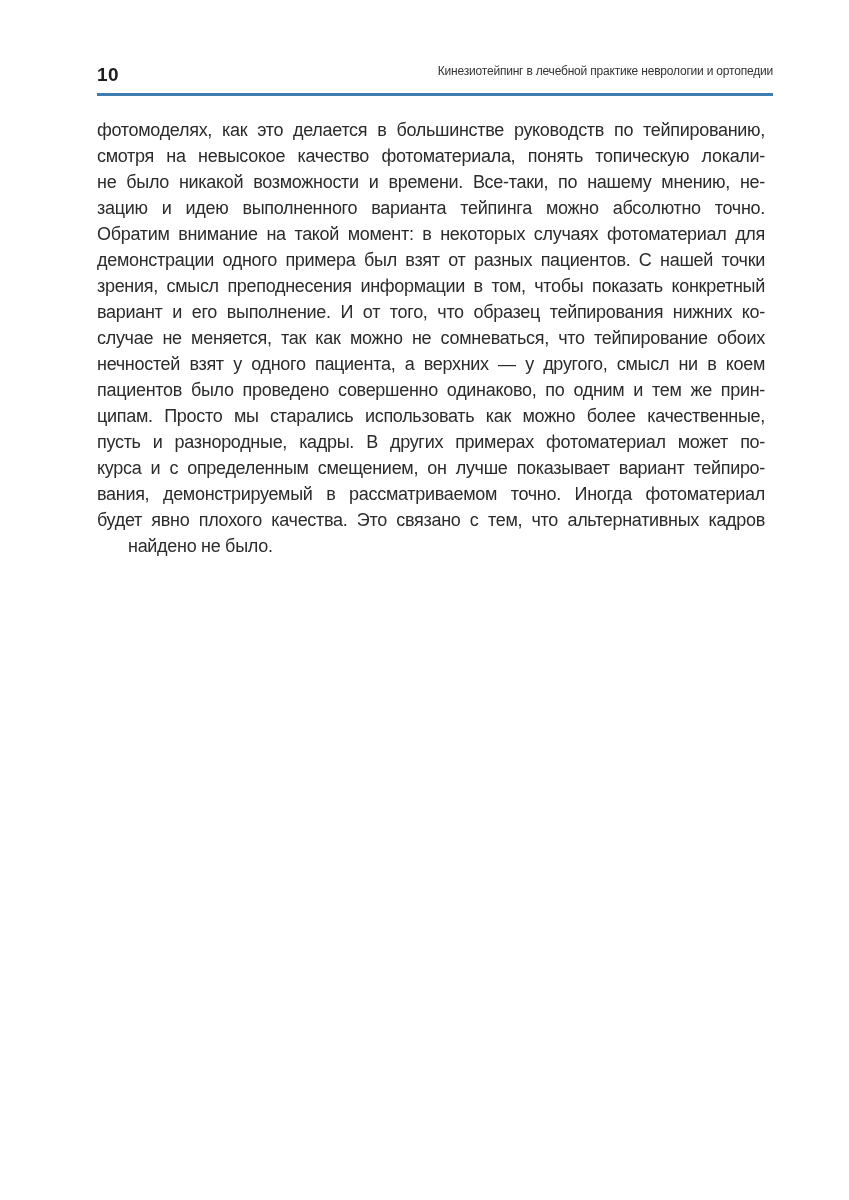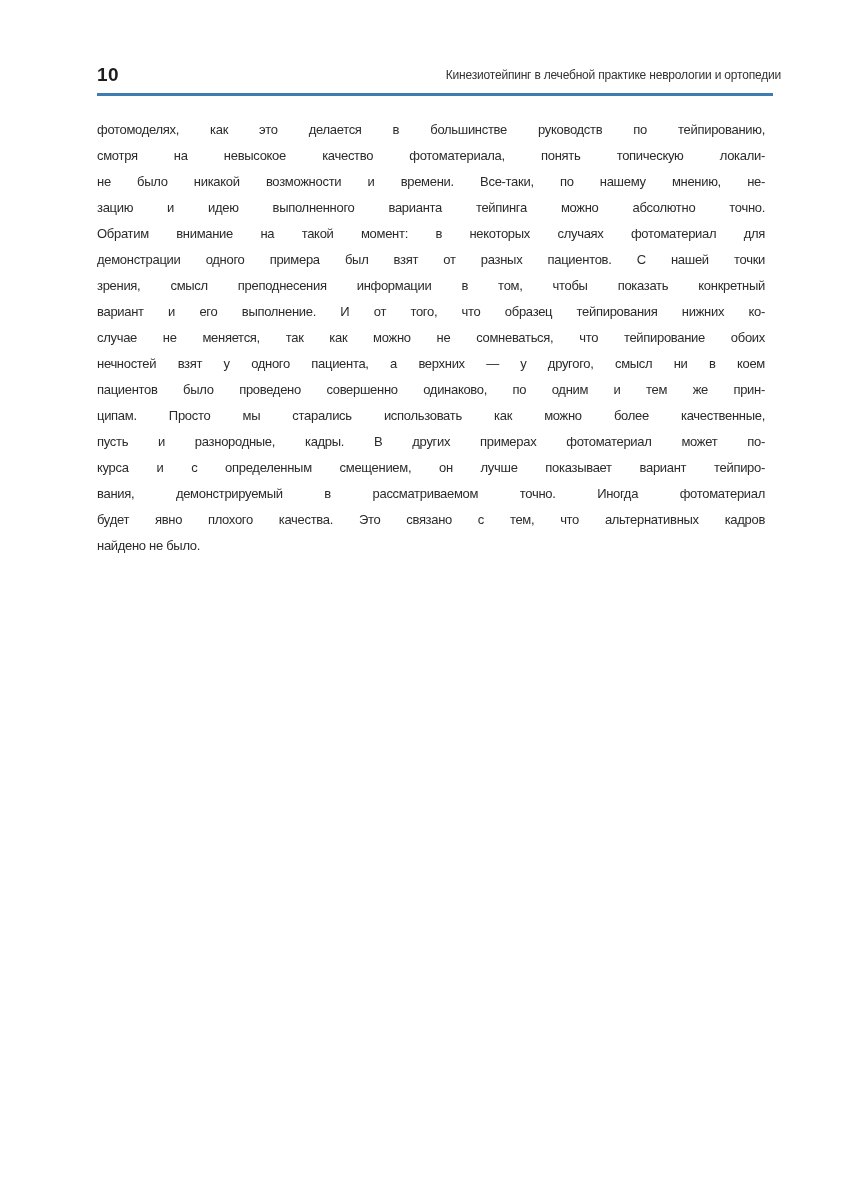--- a/index.html
+++ b/index.html
@@ -12,24 +12,24 @@
     width: 849px;
     height: 1200px;
     background: #ffffff;
     overflow: hidden;
     font-family: "Liberation Sans", "DejaVu Sans", sans-serif;
   }
   
   .running-header {
     position: absolute;
     left: 97px;
-    right: 68px;
+    right: 76px;
     top: 64px;
     display: flex;
-    align-items: center;
+    align-items: flex-start;
     justify-content: space-between;
   }
   .page-number {
     font-size: 19px;
     font-weight: 700;
     color: #1d1d1d;
     letter-spacing: 0.5px;
   }
   .running-title {
     font-size: 12px;
@@ -46,33 +46,34 @@
     height: 3px;
     background: #3f7cb1; 
   }
   
   .body-text {
     position: absolute;
     left: 97px;
     right: 84px;
     top: 117px;
     color: #2b2b2b;
-    font-size: 13px;
+    font-size: 18px;
     line-height: 26px;
     letter-spacing: -0.3px;
   }
   .text-line {
     text-align: justify;
     text-align-last: justify;
     white-space: normal;
     height: 26px;
     overflow: visible;
   }
   .text-line:last-child {
     text-align-last: left;
+    margin-left: 31px;
   }
 </style>
 </head>
 <body>
 
 <div class="page">
 
   <div class="running-header">
     <span class="page-number" data-bind="header.page_number">10</span>
     <span class="running-title" data-bind="header.running_title">Кинезиотейпинг в лечебной практике неврологии и ортопедии</span>

